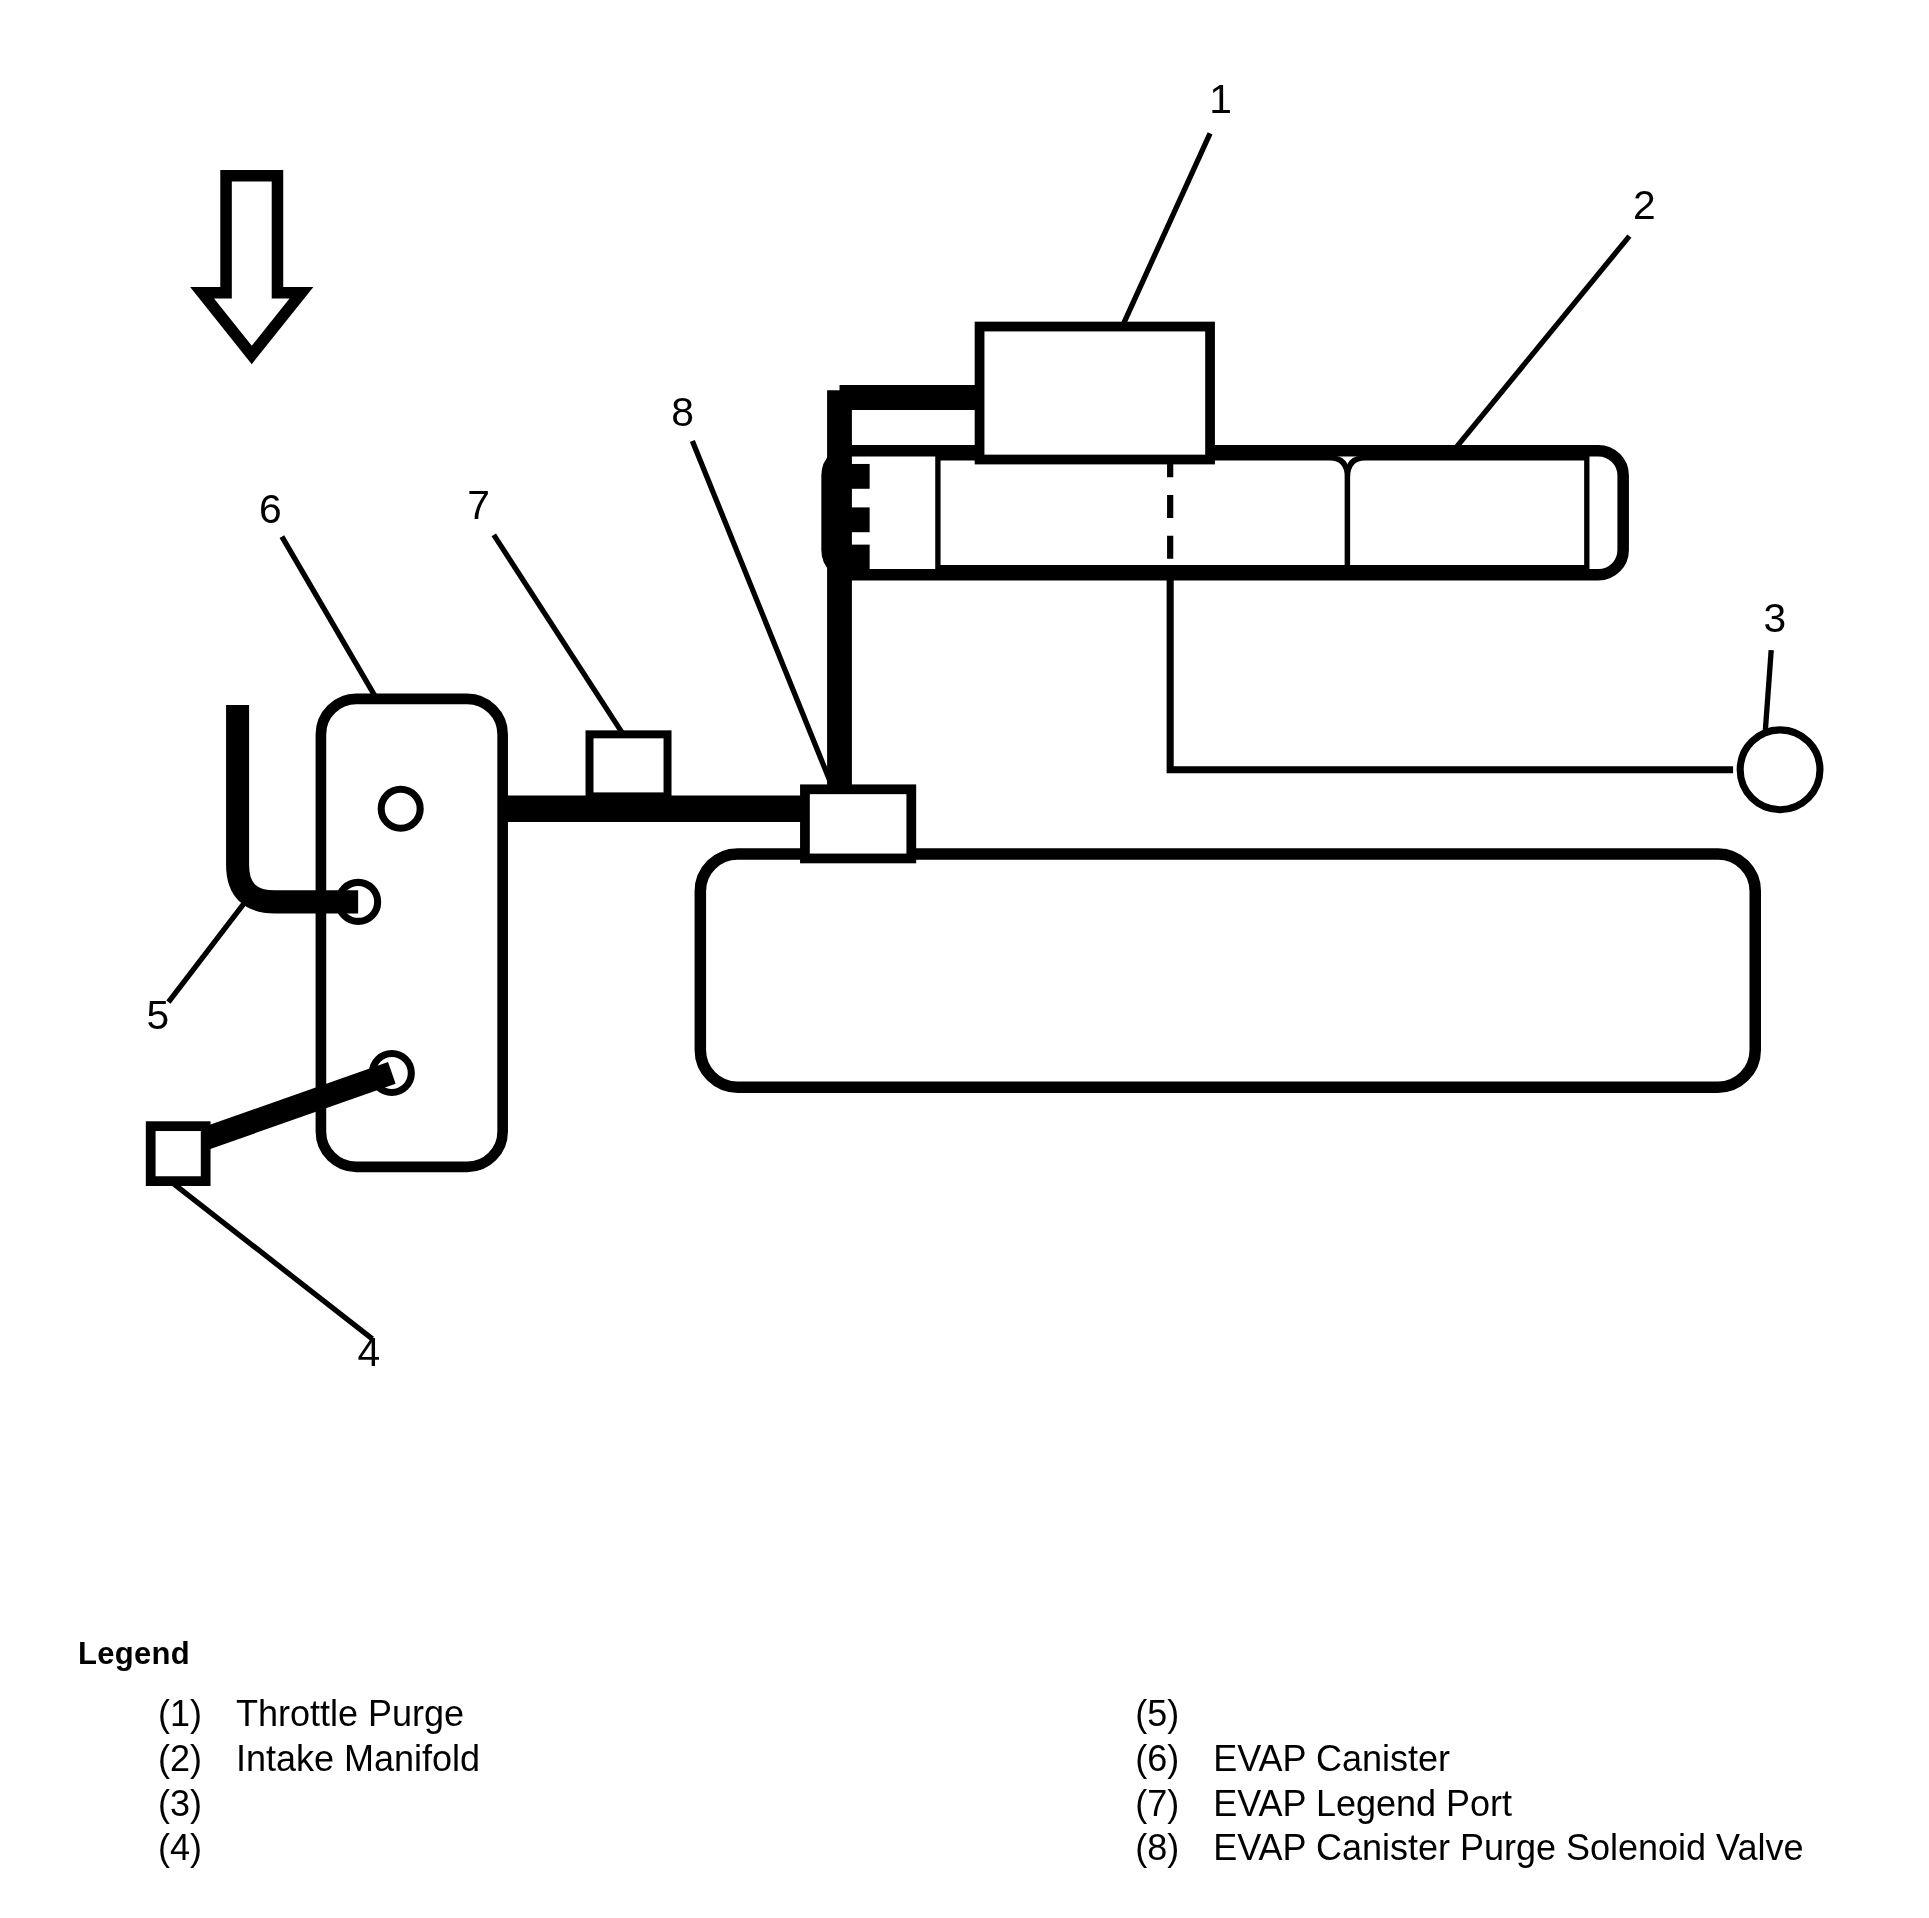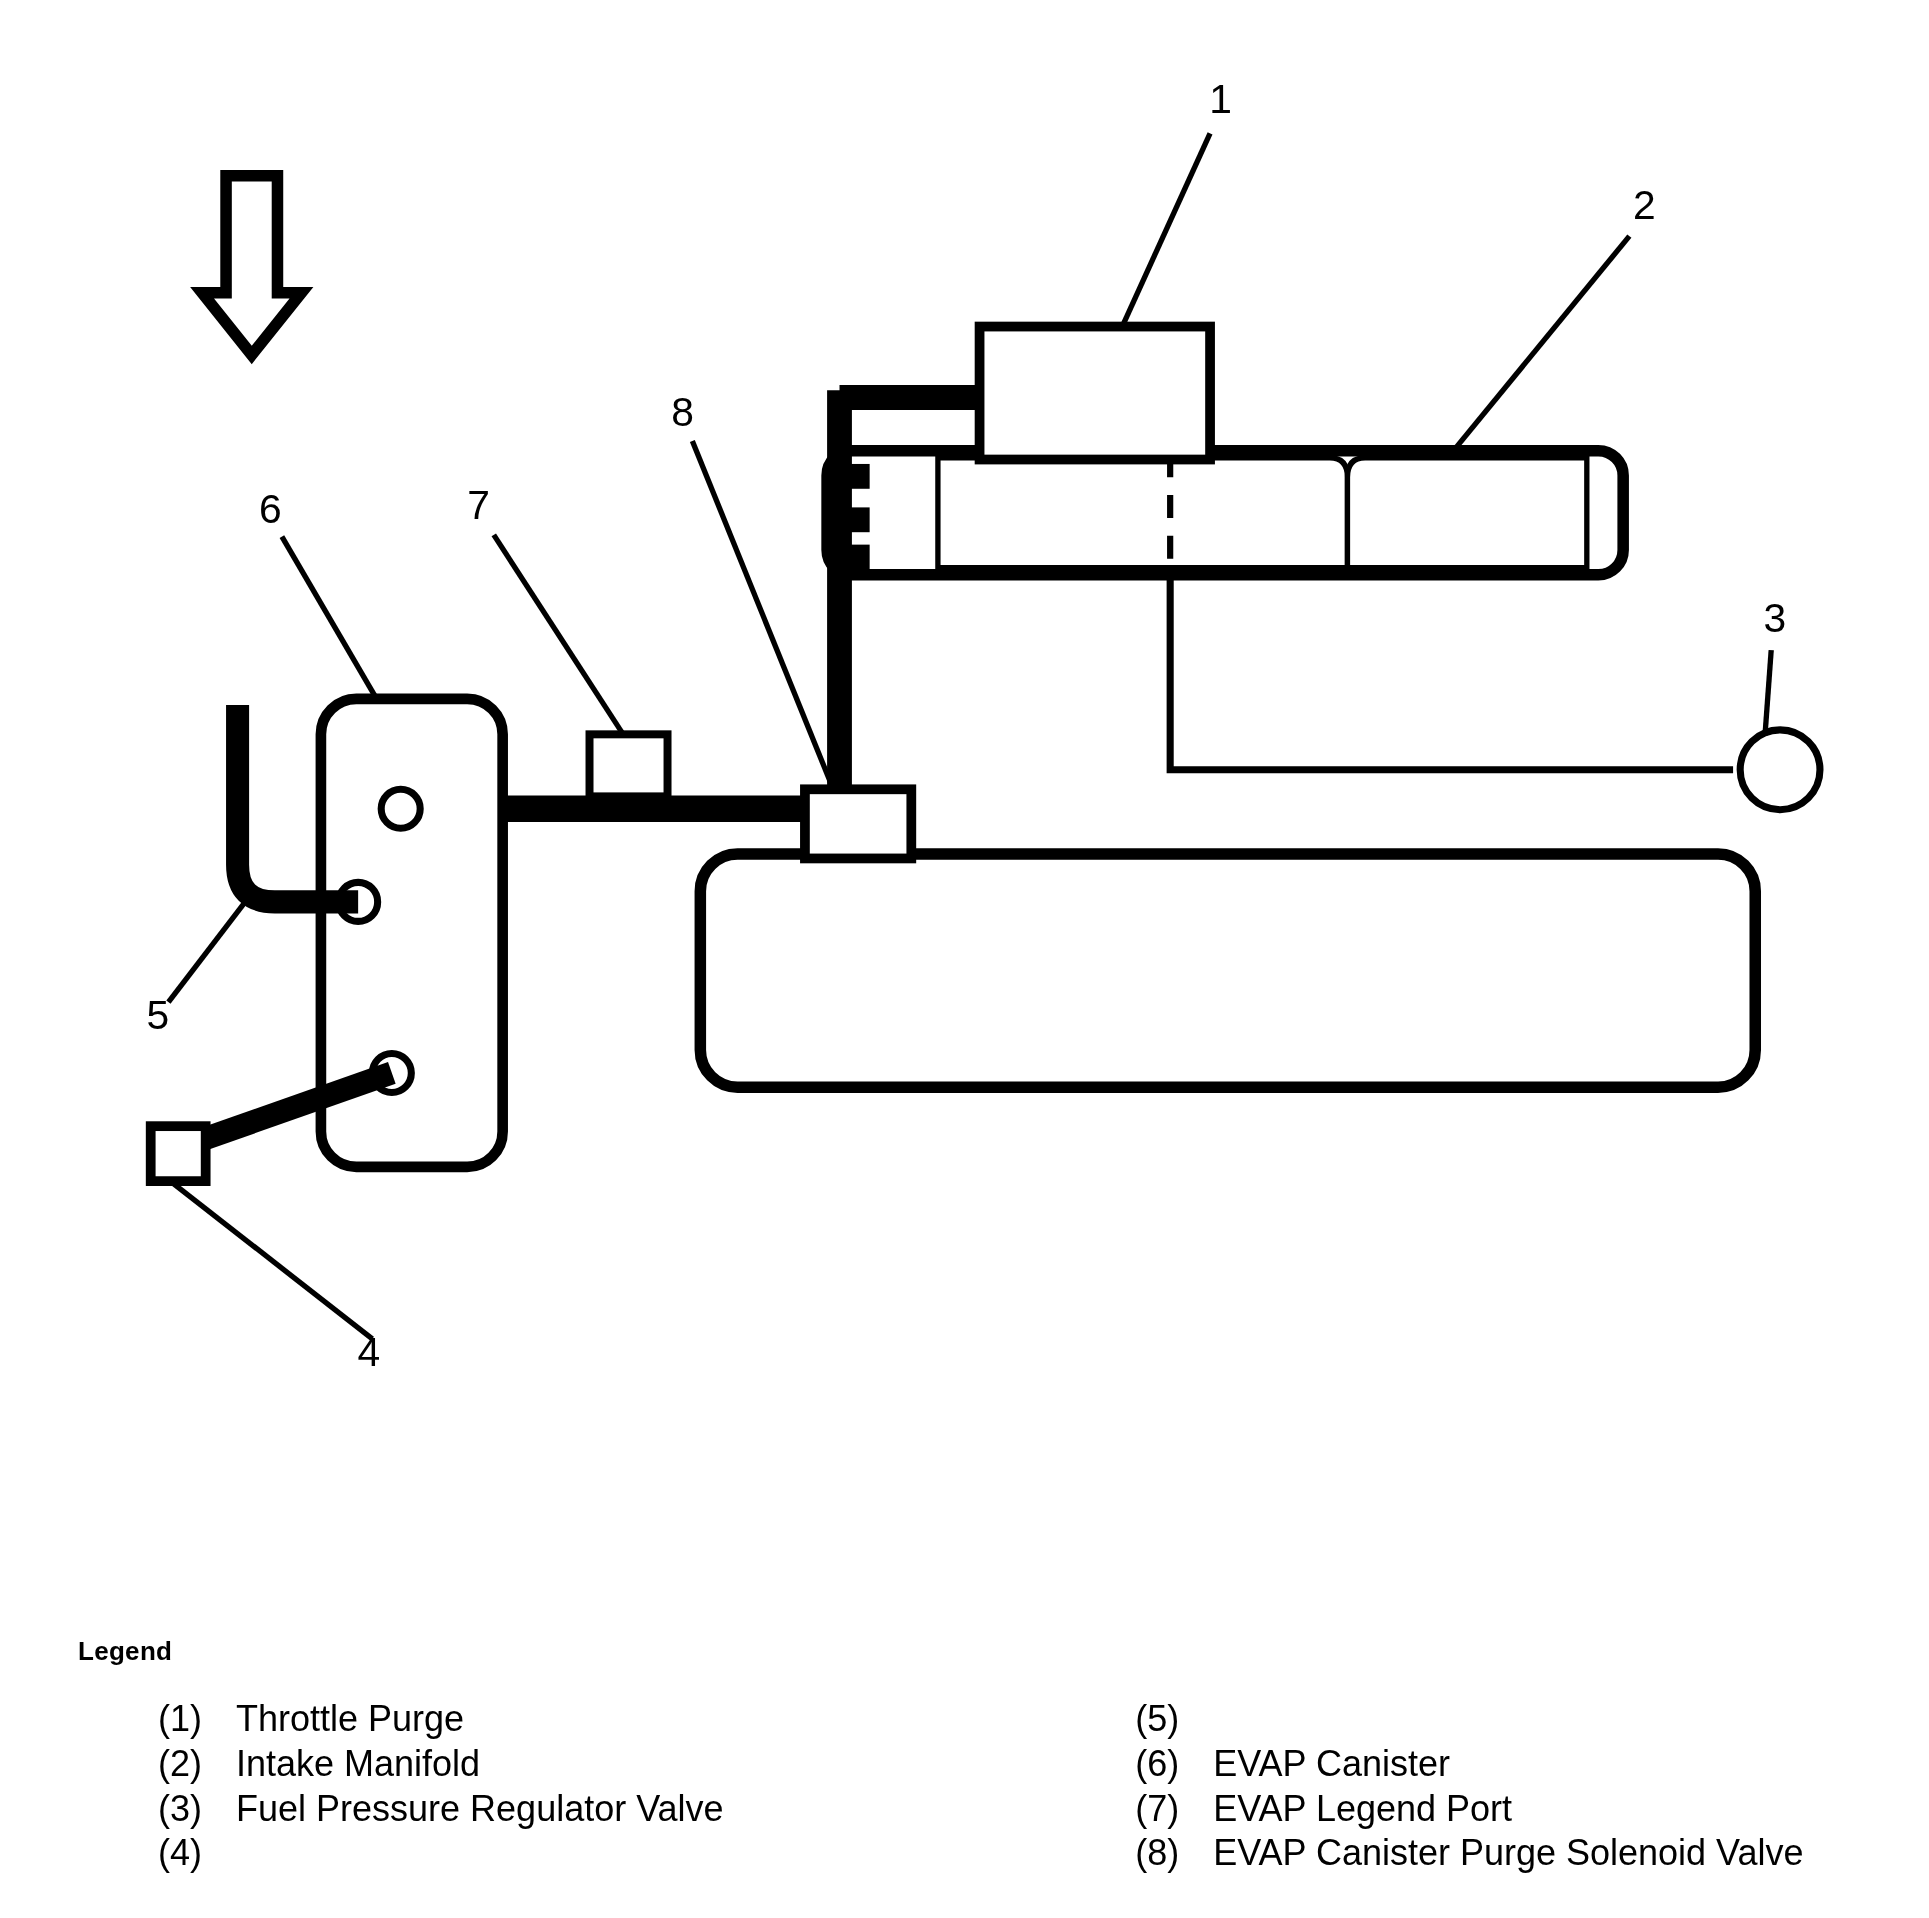--- a/index.html
+++ b/index.html
@@ -33,24 +33,24 @@
     fill: #000000;
   }
   
   #legend-block {
     position: absolute;
     left: 78px;
     top: 1636px;
     width: 1791px;
   }
   #legend-title {
-    font-size: 26px;
+    font-size: 31px;
     font-weight: bold;
     letter-spacing: 0.3px;
-    margin: 0 0 30px 0;
+    margin: 0 0 20px 0;
     font-family: "Liberation Sans", sans-serif;
   }
   .legend-columns {
     display: flex;
     flex-direction: row;
     align-items: flex-start;
   }
   .legend-col {
     display: flex;
     flex-direction: column;
@@ -180,21 +180,20 @@
         <div class="legend-row">
           <span class="legend-idx">(1)</span>
           <span class="legend-label">Throttle Purge</span>
         </div>
         <div class="legend-row">
           <span class="legend-idx">(2)</span>
           <span class="legend-label">Intake Manifold</span>
         </div>
         <div class="legend-row">
           <span class="legend-idx">(3)</span>
-          <span class="legend-label">Fuel Pressure Regulator Valve</span>
         </div>
         <div class="legend-row">
           <span class="legend-idx">(4)</span>
         </div>
       </div>
 
       <div class="legend-col right">
         <div class="legend-row">
           <span class="legend-idx">(5)</span>
         </div>

